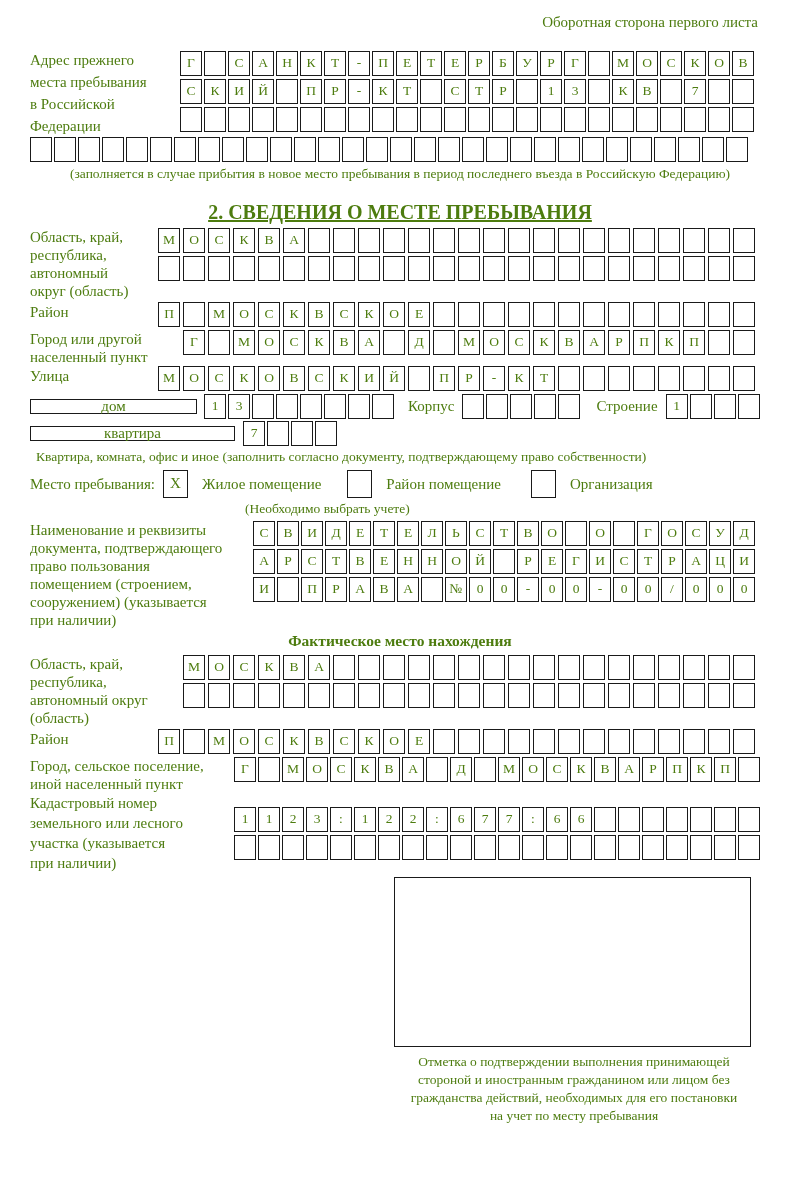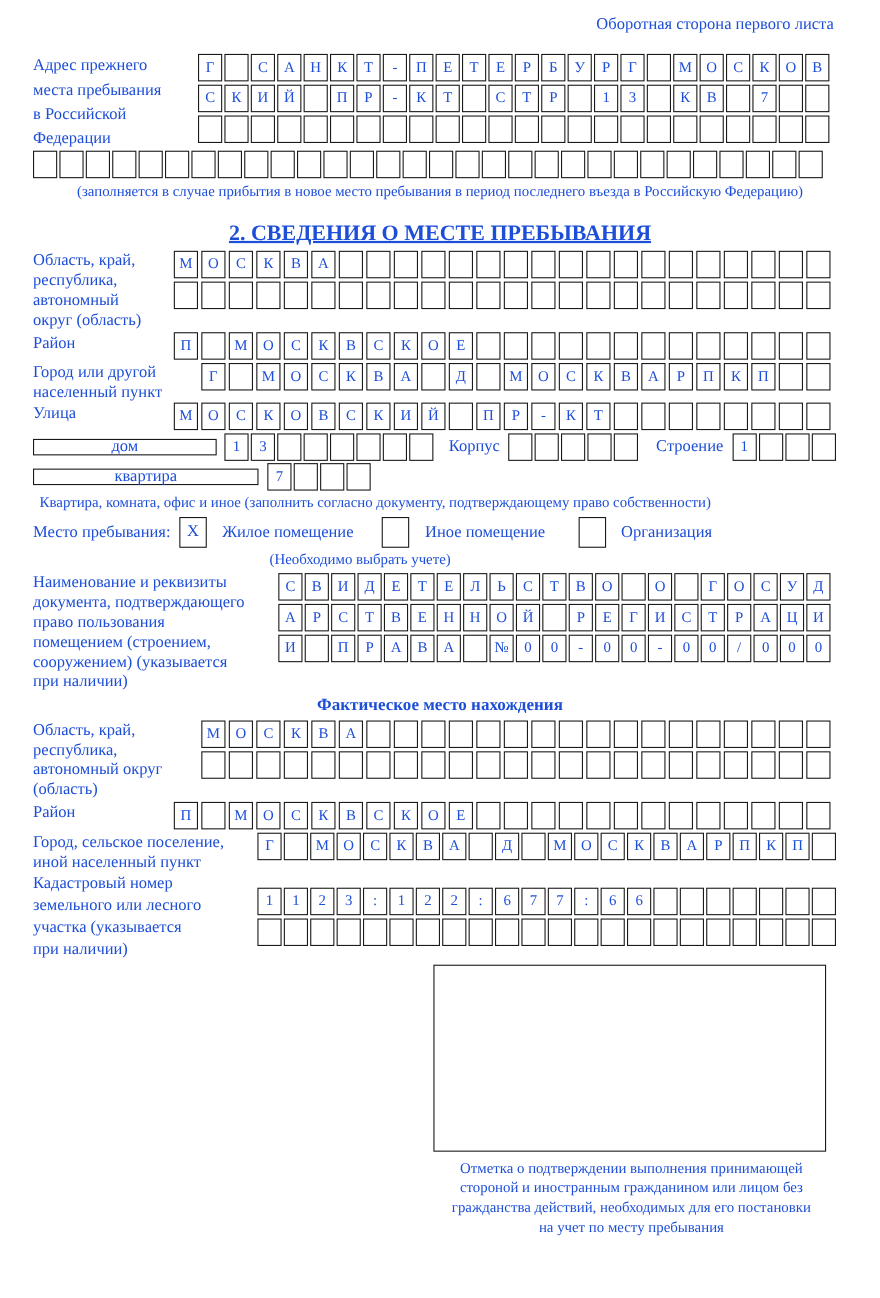--- a/index.html
+++ b/index.html
@@ -1,18 +1,18 @@
 <!DOCTYPE html>
 <html><head>
 <meta charset="utf-8">
 <style>
   * { box-sizing: border-box; margin: 0; padding: 0; }
   html, body { background: #888; }
   .page {
-    width: 800px; height: 1180px; background: #ffffff; color: #1d4ed8;
+    width: 800px; height: 1180px; background: #ffffff; color: #4d7c0f;
     font-family: "Liberation Serif", "DejaVu Serif", serif;
     padding: 14px 30px 0 30px; overflow: hidden; position: relative;
     margin: 0 auto;
   }
   .note-right { text-align: right; font-size: 15px; padding-right: 12px; }
 
   .frow { display: flex; align-items: flex-start; }
   .label { font-size: 15px; line-height: 19px; flex: none; }
   .label.lh22 { line-height: 22px; }
   .label.lh21 { line-height: 21px; }
@@ -74,21 +74,21 @@
     text-align: center; font-size: 13.5px; line-height: 18px;
   }
 </style>
 </head>
 <body>
 
 <div class="page">
 
   <div class="note-right">Оборотная сторона первого листа</div>
 
-  <div class="frow" style="margin-top:18px;">
+  <div class="frow" style="margin-top:18px;align-items:center;">
     <div class="label lh22 w150">Адрес прежнего<br>места пребывания<br>в Российской<br>Федерации</div>
     <div>
       <div class="cells">
           <span class="cell">Г</span>
           <span class="cell"></span>
           <span class="cell">С</span>
           <span class="cell">А</span>
           <span class="cell">Н</span>
           <span class="cell">К</span>
           <span class="cell">Т</span>
@@ -385,21 +385,21 @@
         <span class="cell"></span>
       </div>
   </div>
   <div class="caption" style="margin:1px 0 0 6px;">Квартира, комната, офис и иное (заполнить согласно документу, подтверждающему право собственности)</div>
 
   <div class="stayrow">
     <span>Место пребывания:</span>
     <span class="checkbox cb1">X</span>
     <span class="opt">Жилое помещение</span>
     <span class="checkbox cb2"></span>
-    <span class="opt">Иное помещение</span>
+    <span class="opt">Район помещение</span>
     <span class="checkbox cb3"></span>
     <span class="opt">Организация</span>
   </div>
   <div class="choose-note">(Необходимо выбрать учете)</div>
 
   <div class="frow doc-block">
     <div class="label w223">Наименование и реквизиты<br>документа, подтверждающего<br>право пользования<br>помещением (строением,<br>сооружением) (указывается<br>при наличии)</div>
     <div>
       <div class="cells">
           <span class="cell">С</span>

